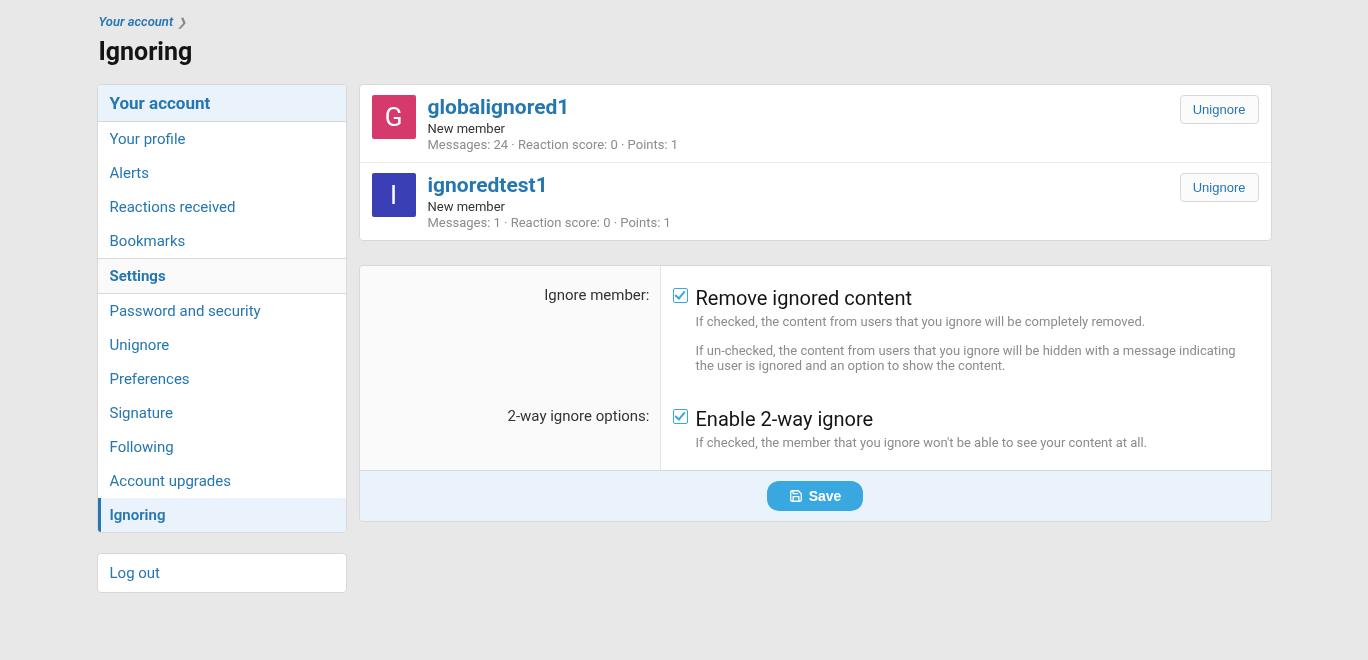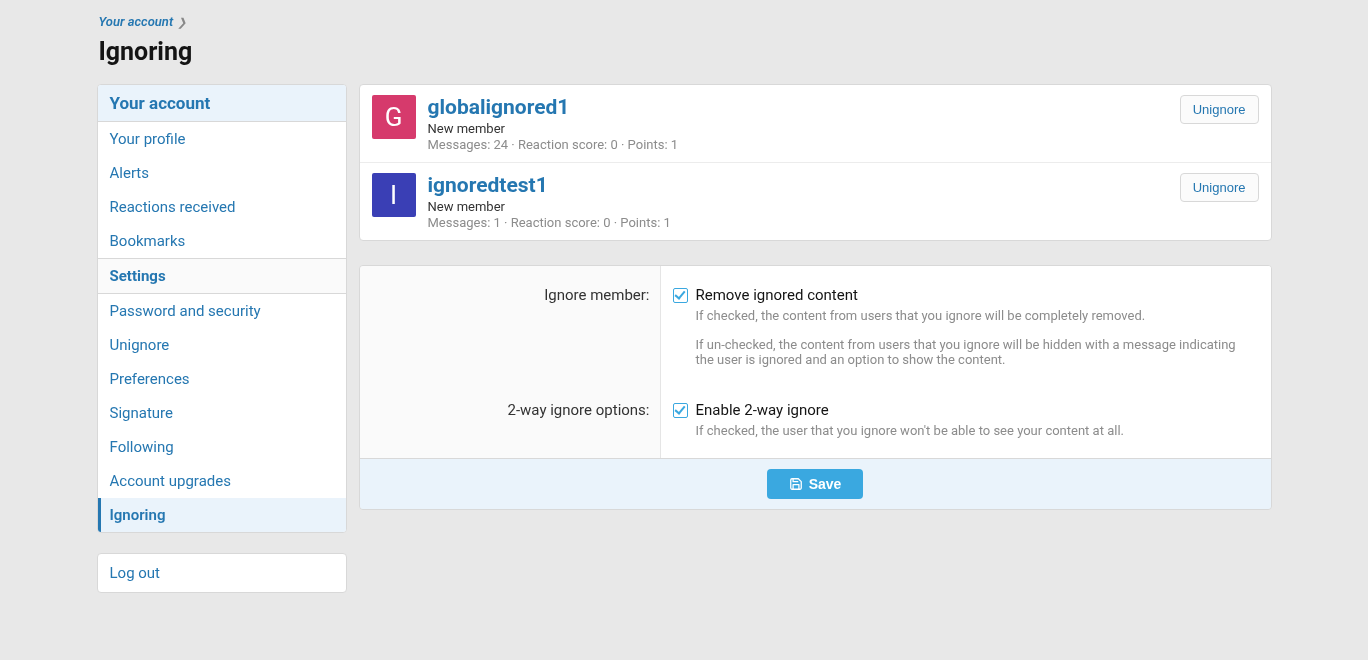--- a/index.html
+++ b/index.html
@@ -193,37 +193,37 @@
     content: "";
     position: absolute;
     left: 3px;
     top: 0px;
     width: 4px;
     height: 8px;
     border: solid #3aa8e0;
     border-width: 0 2px 2px 0;
     transform: rotate(40deg);
   }
-  .opt-check-label { font-size: 15px; color: #141414; }
+  .opt-check-label { font-size: 20px; color: #141414; }
   .opt-desc { font-size: 13px; color: #8c8c8c; margin: 4px 0 0 23px; }
   .opt-desc p { margin: 0 0 14px 0; }
   .opt-desc p:last-child { margin-bottom: 0; }
   .save-bar {
     background: #eaf3fb;
     border-top: 1px solid #d8d8d8;
     padding: 10px;
     text-align: center;
   }
   .save-btn {
     background: #3aa8e0;
     color: #fff;
     border: none;
     padding: 7px 22px;
     font-size: 14px;
-    border-radius: 4px;
+    border-radius: 12px;
     cursor: pointer;
     display: inline-flex;
     align-items: center;
     gap: 6px;
     font-weight: 600;
   }
   .save-btn svg { display: block; }
 </style>
 </head>
 <body>
@@ -299,21 +299,21 @@
         </div>
 
         <div class="opt-row">
           <div class="opt-label">2-way ignore options:</div>
           <div class="opt-content">
             <label class="opt-check">
               <span class="chk"></span>
               <span class="opt-check-label">Enable 2-way ignore</span>
             </label>
             <div class="opt-desc">
-              <p>If checked, the user that you ignore won't be able to see your content at all.</p>
+              <p>If checked, the member that you ignore won't be able to see your content at all.</p>
             </div>
           </div>
         </div>
 
         <div class="save-bar">
           <button type="button" class="save-btn">
             <svg width="14" height="14" viewBox="0 0 24 24" fill="none" stroke="#fff" stroke-width="2.2" stroke-linecap="round" stroke-linejoin="round">
               <path d="M19 21H5a2 2 0 0 1-2-2V5a2 2 0 0 1 2-2h11l5 5v11a2 2 0 0 1-2 2z"></path>
               <polyline points="17 21 17 13 7 13 7 21"></polyline>
               <polyline points="7 3 7 8 15 8"></polyline>

